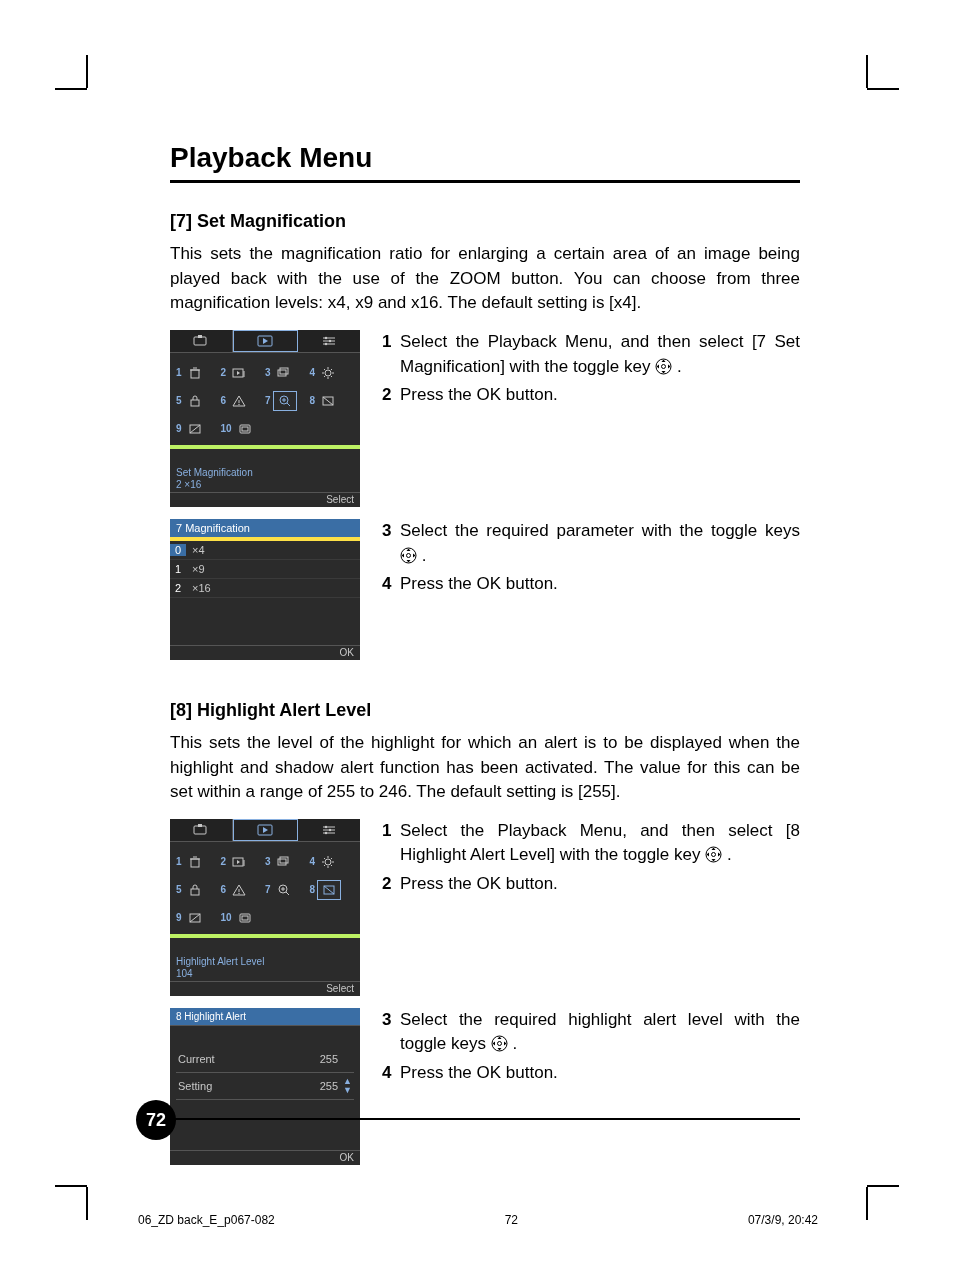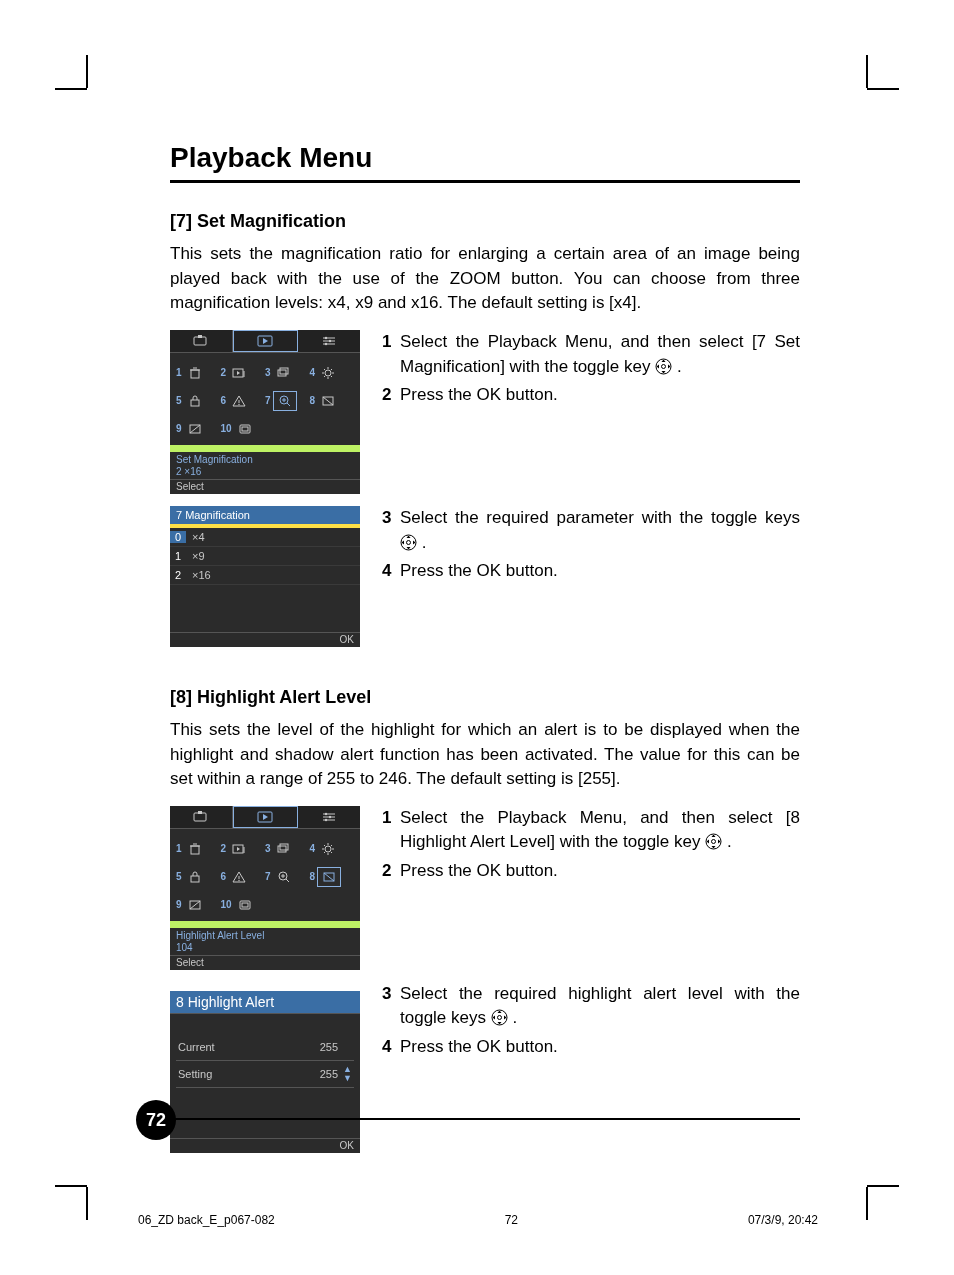--- a/index.html
+++ b/index.html
@@ -125,29 +125,29 @@
   .cam .grid .cell.sel .iconbox { border: 1px solid #89b0e0; }
   .cam .iconbox {
     width: 22px;
     height: 18px;
     display: flex;
     align-items: center;
     justify-content: center;
   }
 
   .cam .statusbar {
-    border-top: 7px solid #bef264;
-    padding: 2px 6px 1px 6px;
+    border-top: 4px solid #bef264;
+    padding: 18px 6px 1px 6px;
     font-size: 10px;
     line-height: 1.2;
     color: #89b0e0;
   }
   .cam .footer {
     border-top: 1px solid #555;
-    text-align: left;
+    text-align: right;
     padding: 1px 6px 2px 6px;
     font-size: 10px;
     color: #c8c8c8;
   }
 
   .cam-list {
     width: 190px;
     background: #2b2b2b;
     color: #d8d8d8;
     font-family: "Segoe UI", Arial, sans-serif;
@@ -186,23 +186,22 @@
     width: 190px;
     background: #2b2b2b;
     color: #d8d8d8;
     font-family: "Segoe UI", Arial, sans-serif;
     font-size: 11px;
   }
   .cam-table .hdr {
     background: #3a6ea5;
     color: #fff;
     padding: 3px 6px;
-    font-size: 14px;
+    font-size: 10px;
     border-bottom: 1px solid #555;
-    margin-top: 9px;
   }
   .cam-table .body { min-height: 104px; padding-top: 20px; }
   .cam-table .tr {
     display: flex;
     align-items: center;
     height: 26px;
     padding: 0 8px;
   }
   .cam-table .tr .k { flex: 1; color: #c8c8c8; }
   .cam-table .tr .v { width: 50px; text-align: right; color: #c8c8c8; }

